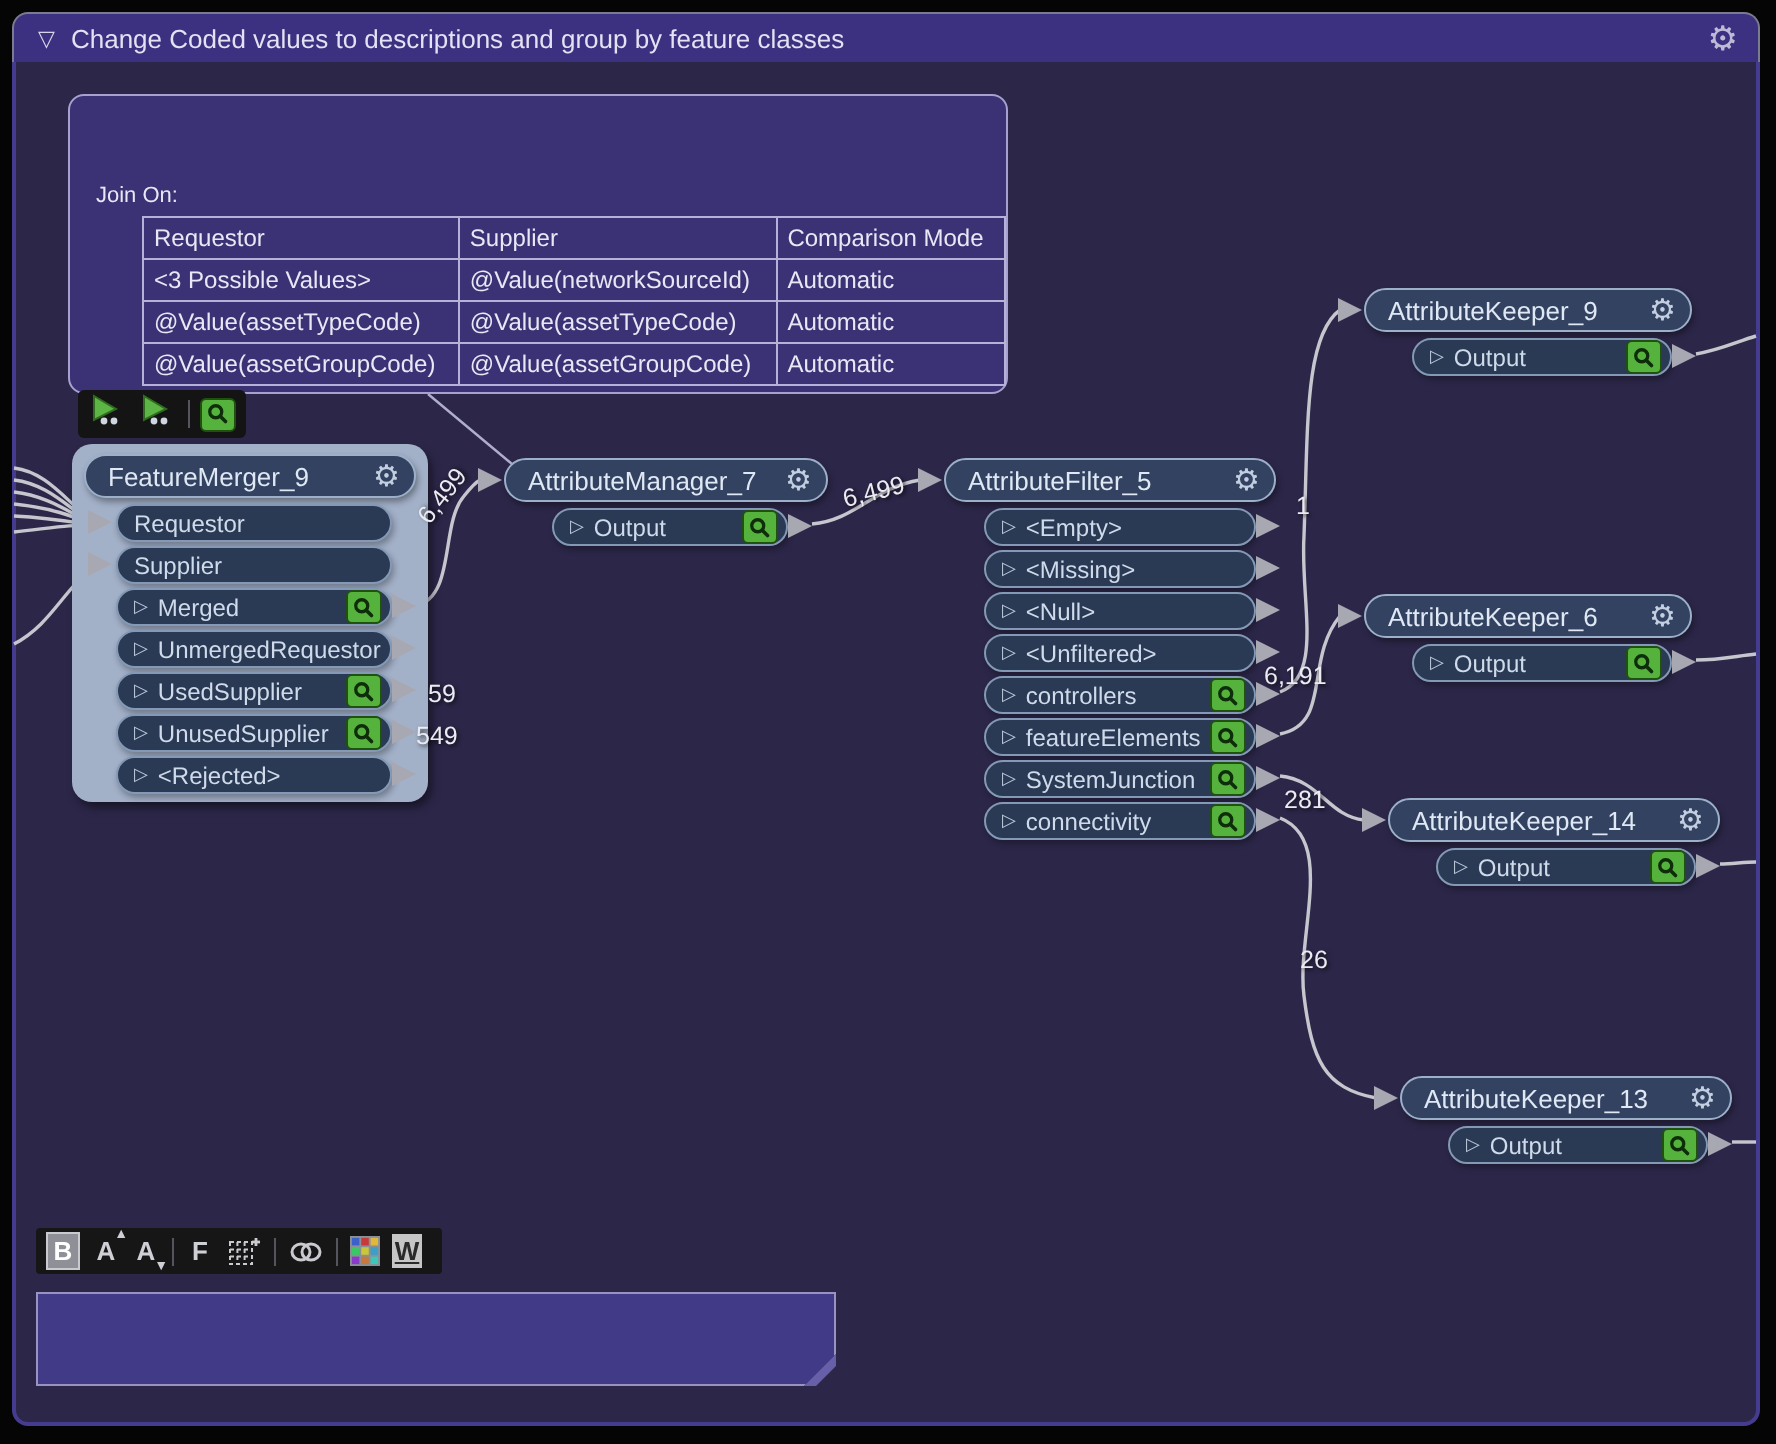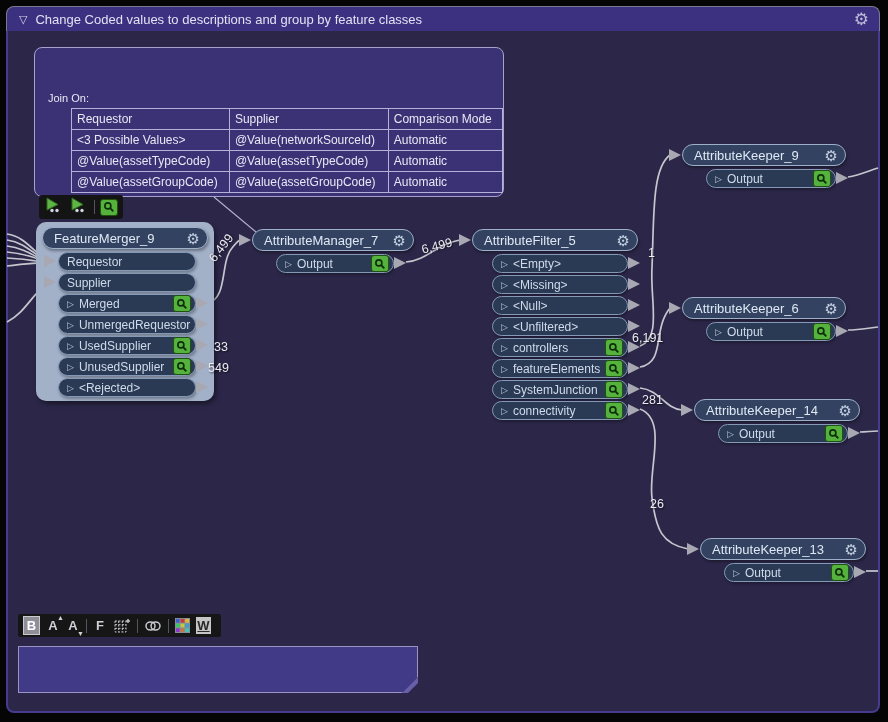--- a/index.html
+++ b/index.html
@@ -342,22 +342,22 @@
             <line x1="9.5" y1="9.5" x2="13" y2="13" stroke="#0e2e0a" stroke-width="2.4" stroke-linecap="round"></line>
           </svg>
         </span>
       </div>
       <div class="arr" style="left: 854px; top: 566px;"></div>
       <div class="wlabel" style="left: 206px; top: 256px; transform: rotate(-52deg); transform-origin: left top;">6,499</div>
       <div class="wlabel" style="left: 420px; top: 243px; transform: rotate(-14deg); transform-origin: left top;">6,499</div>
       <div class="wlabel" style="left: 648px; top: 246px; transform: rotate(0deg); transform-origin: left top;">1</div>
       <div class="wlabel" style="left: 632px; top: 331px; transform: rotate(0deg); transform-origin: left top;">6,191</div>
       <div class="wlabel" style="left: 642px; top: 393px; transform: rotate(0deg); transform-origin: left top;">281</div>
-      <div class="wlabel" style="left: 650px; top: 473px; transform: rotate(0deg); transform-origin: left top; margin-top: 24px;">26</div>
-      <div class="wlabel" style="left: 214px; top: 340px; transform: rotate(0deg); transform-origin: left top;">33</div>
+      <div class="wlabel" style="left: 650px; top: 473px; transform: rotate(0deg); transform-origin: left top;">26</div>
+      <div class="wlabel" style="left: 214px; top: 340px; transform: rotate(0deg); transform-origin: left top;">59</div>
       <div class="wlabel" style="left: 208px; top: 361px; transform: rotate(0deg); transform-origin: left top;">549</div>
     </div>
 
   <div class="fbar" id="fbar">
       <div class="it boxed-dark">B</div>
       <div class="it">A<span class="bdg up">▲</span></div>
       <div class="it">A<span class="bdg down">▼</span></div>
       <div class="sep"></div>
       <div class="it">F</div>
       <div class="it">

